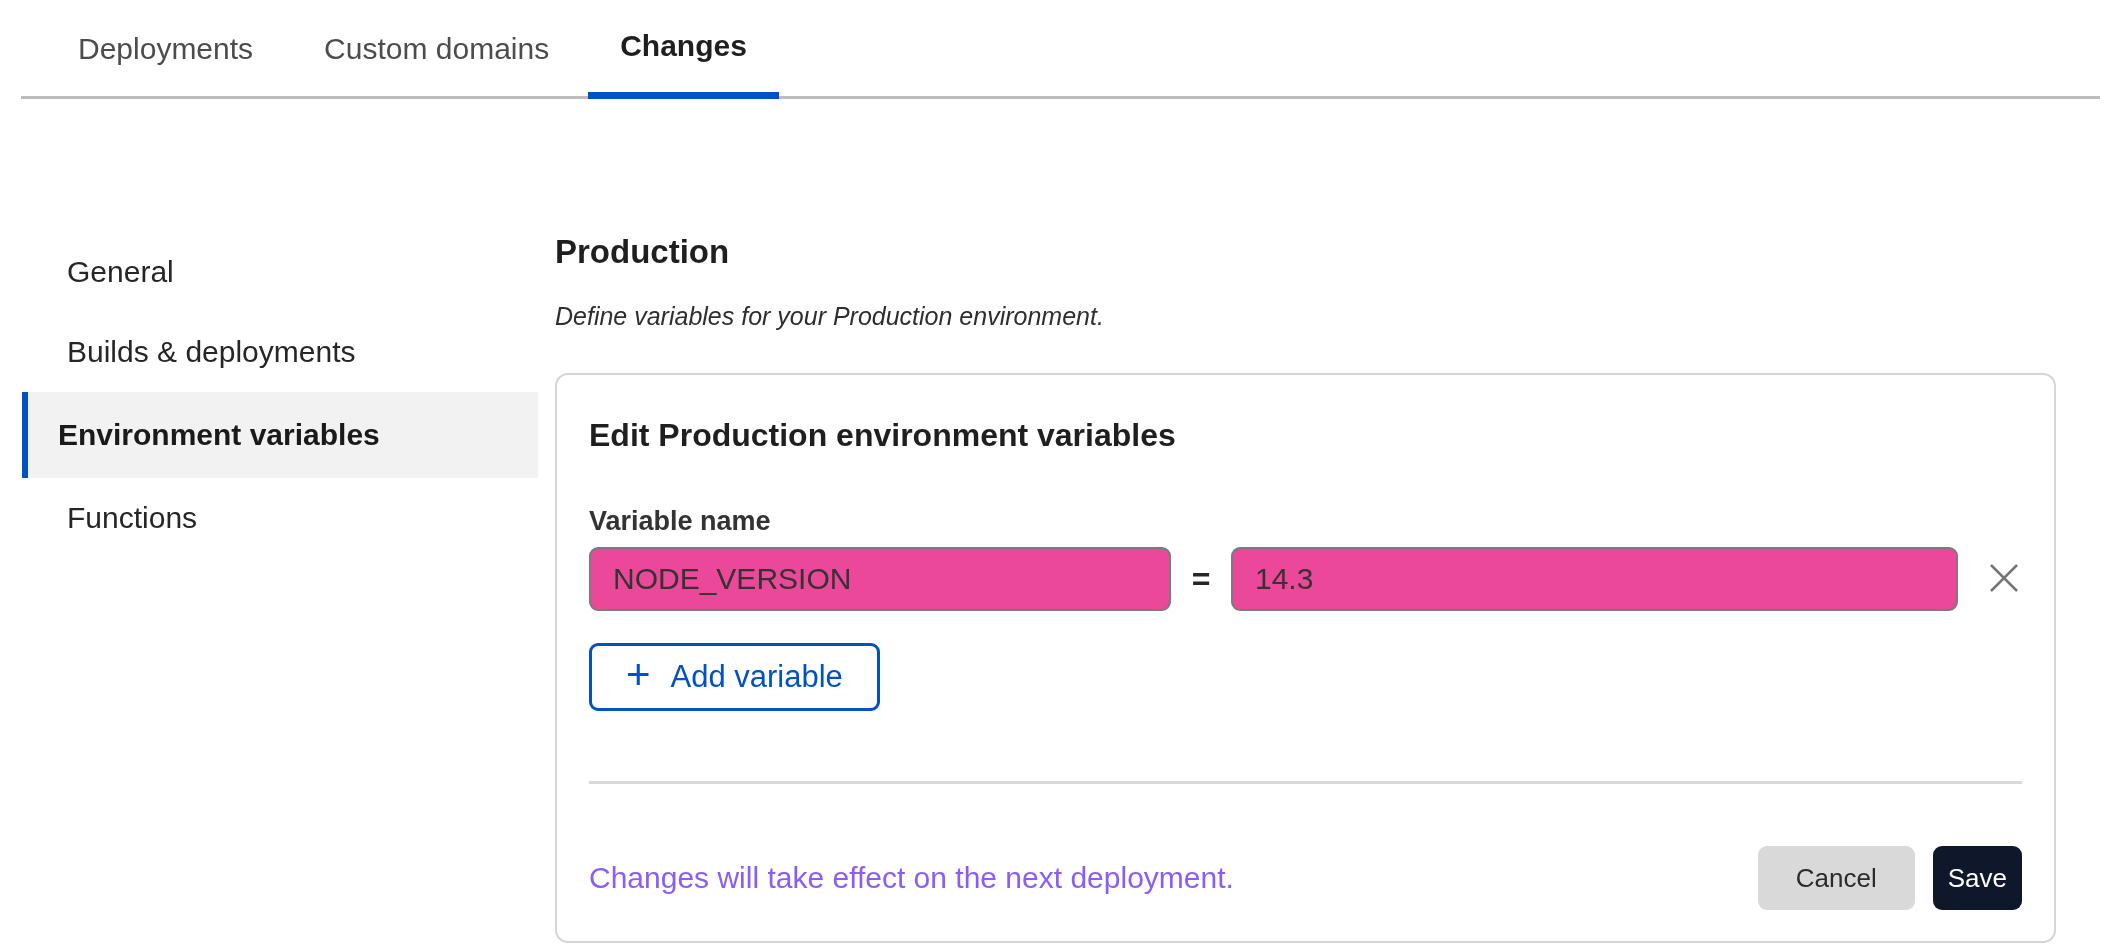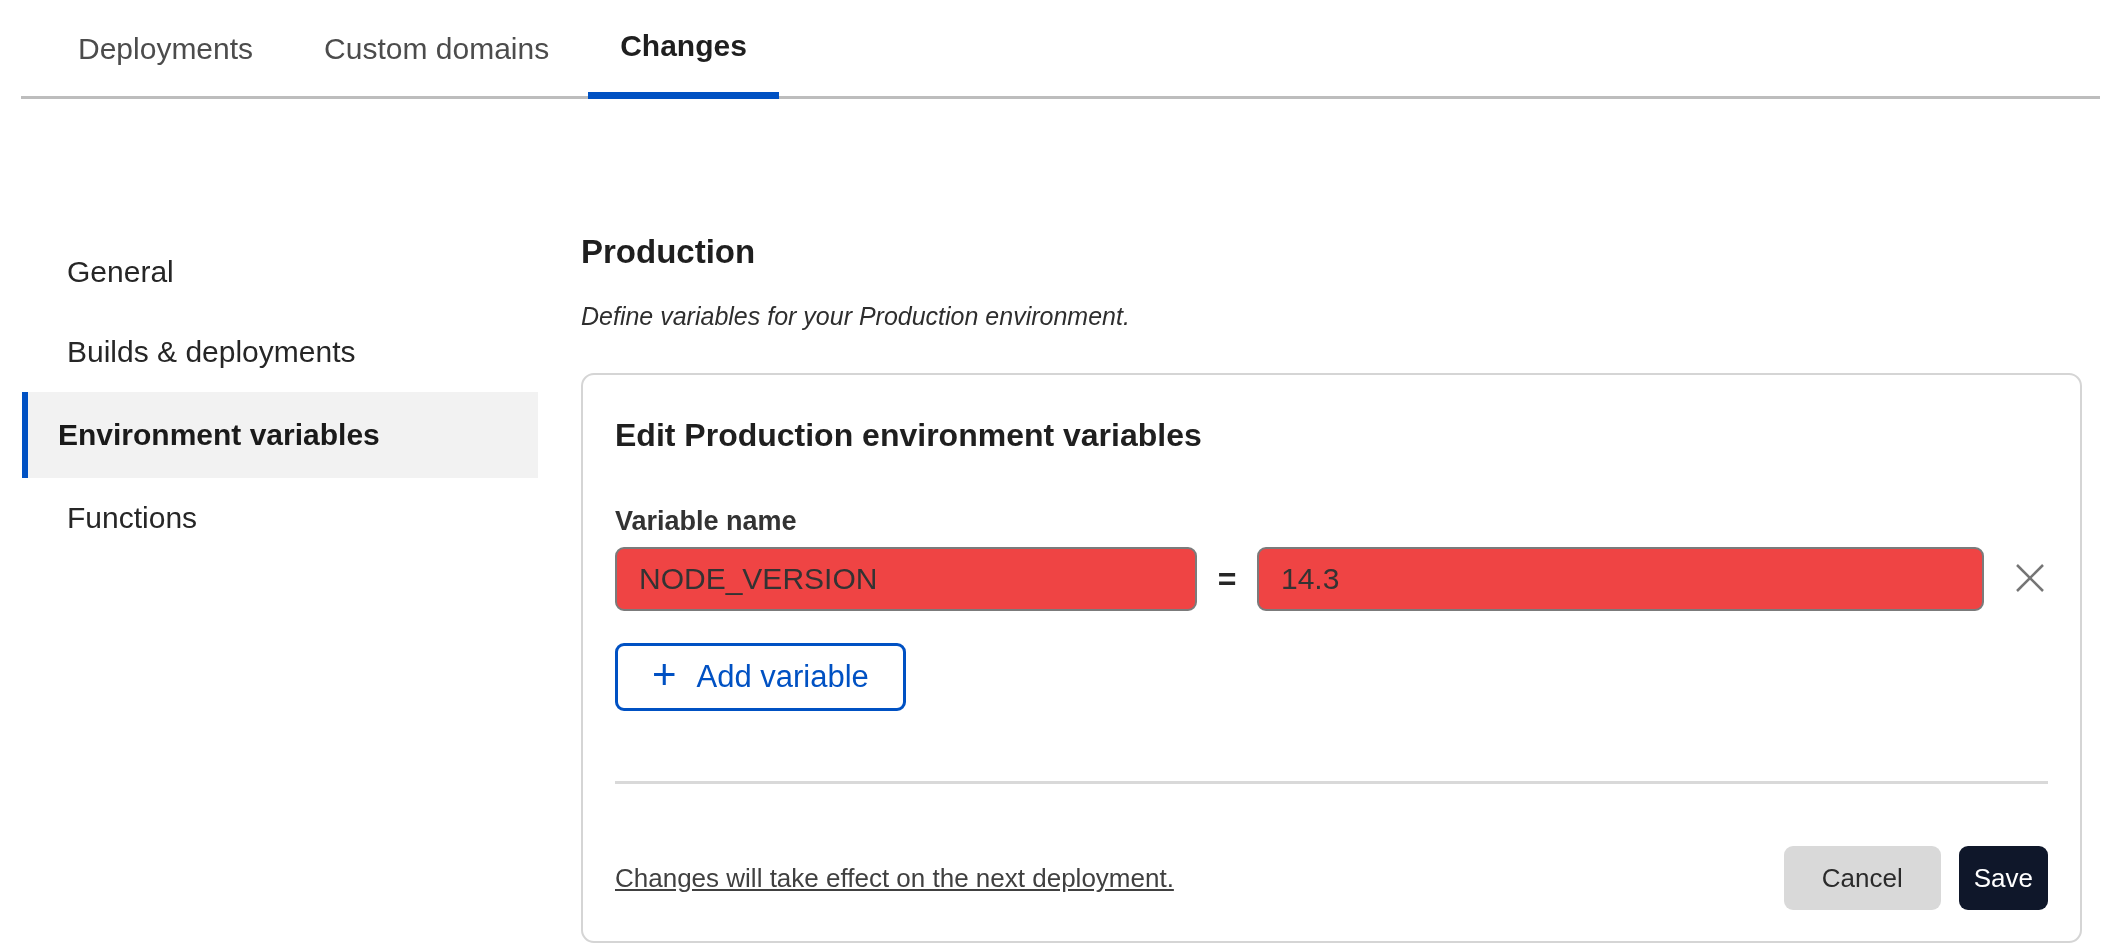--- a/index.html
+++ b/index.html
@@ -61,21 +61,21 @@
     height: 86px;
     margin-left: 22px;
     padding-left: 30px;
     background: #f2f2f2;
     border-left: 6px solid #0051c3;
     font-weight: 700;
     color: #1a1a1a;
   }
 
   
-  .main { margin-left: 43px; width: 1335px; }
+  .main { margin-left: 17px; width: 1335px; }
   .page-title {
     font-size: 33px;
     font-weight: 700;
     color: #1f1f1f;
     line-height: 40px;
   }
   .page-subtitle {
     margin-top: 30px;
     font-size: 25px;
     color: #2e2e2e;
@@ -115,21 +115,21 @@
   .lbl-value { grid-column: 3; grid-row: 1; }
   .text-input {
     height: 64px;
     width: 100%;
     border: 2px solid #7b7b7b;
     border-radius: 9px;
     padding: 0 22px;
     font-family: "Liberation Sans", sans-serif;
     font-size: 30px;
     color: #333333;
-    background: #ef4444;
+    background: #ec4899;
     outline: none;
   }
   .inp-name { grid-column: 1; grid-row: 2; }
   .equals {
     grid-column: 2; grid-row: 2;
     text-align: center;
     font-size: 32px;
     font-weight: 600;
     color: #262626;
   }
@@ -176,23 +176,22 @@
     border-top: 3px solid #d9d9d9;
   }
 
   .card-footer {
     margin-top: 62px;
     display: flex;
     align-items: center;
   }
   .footer-note {
     flex: 1;
-    font-size: 26px;
-    color: #404040;
-    text-decoration: underline;
+    font-size: 30px;
+    color: #8b5cf6;
   }
   .btn {
     height: 64px;
     border: none;
     border-radius: 9px;
     font-family: "Liberation Sans", sans-serif;
     font-size: 26px;
     cursor: pointer;
   }
   .btn-cancel {

